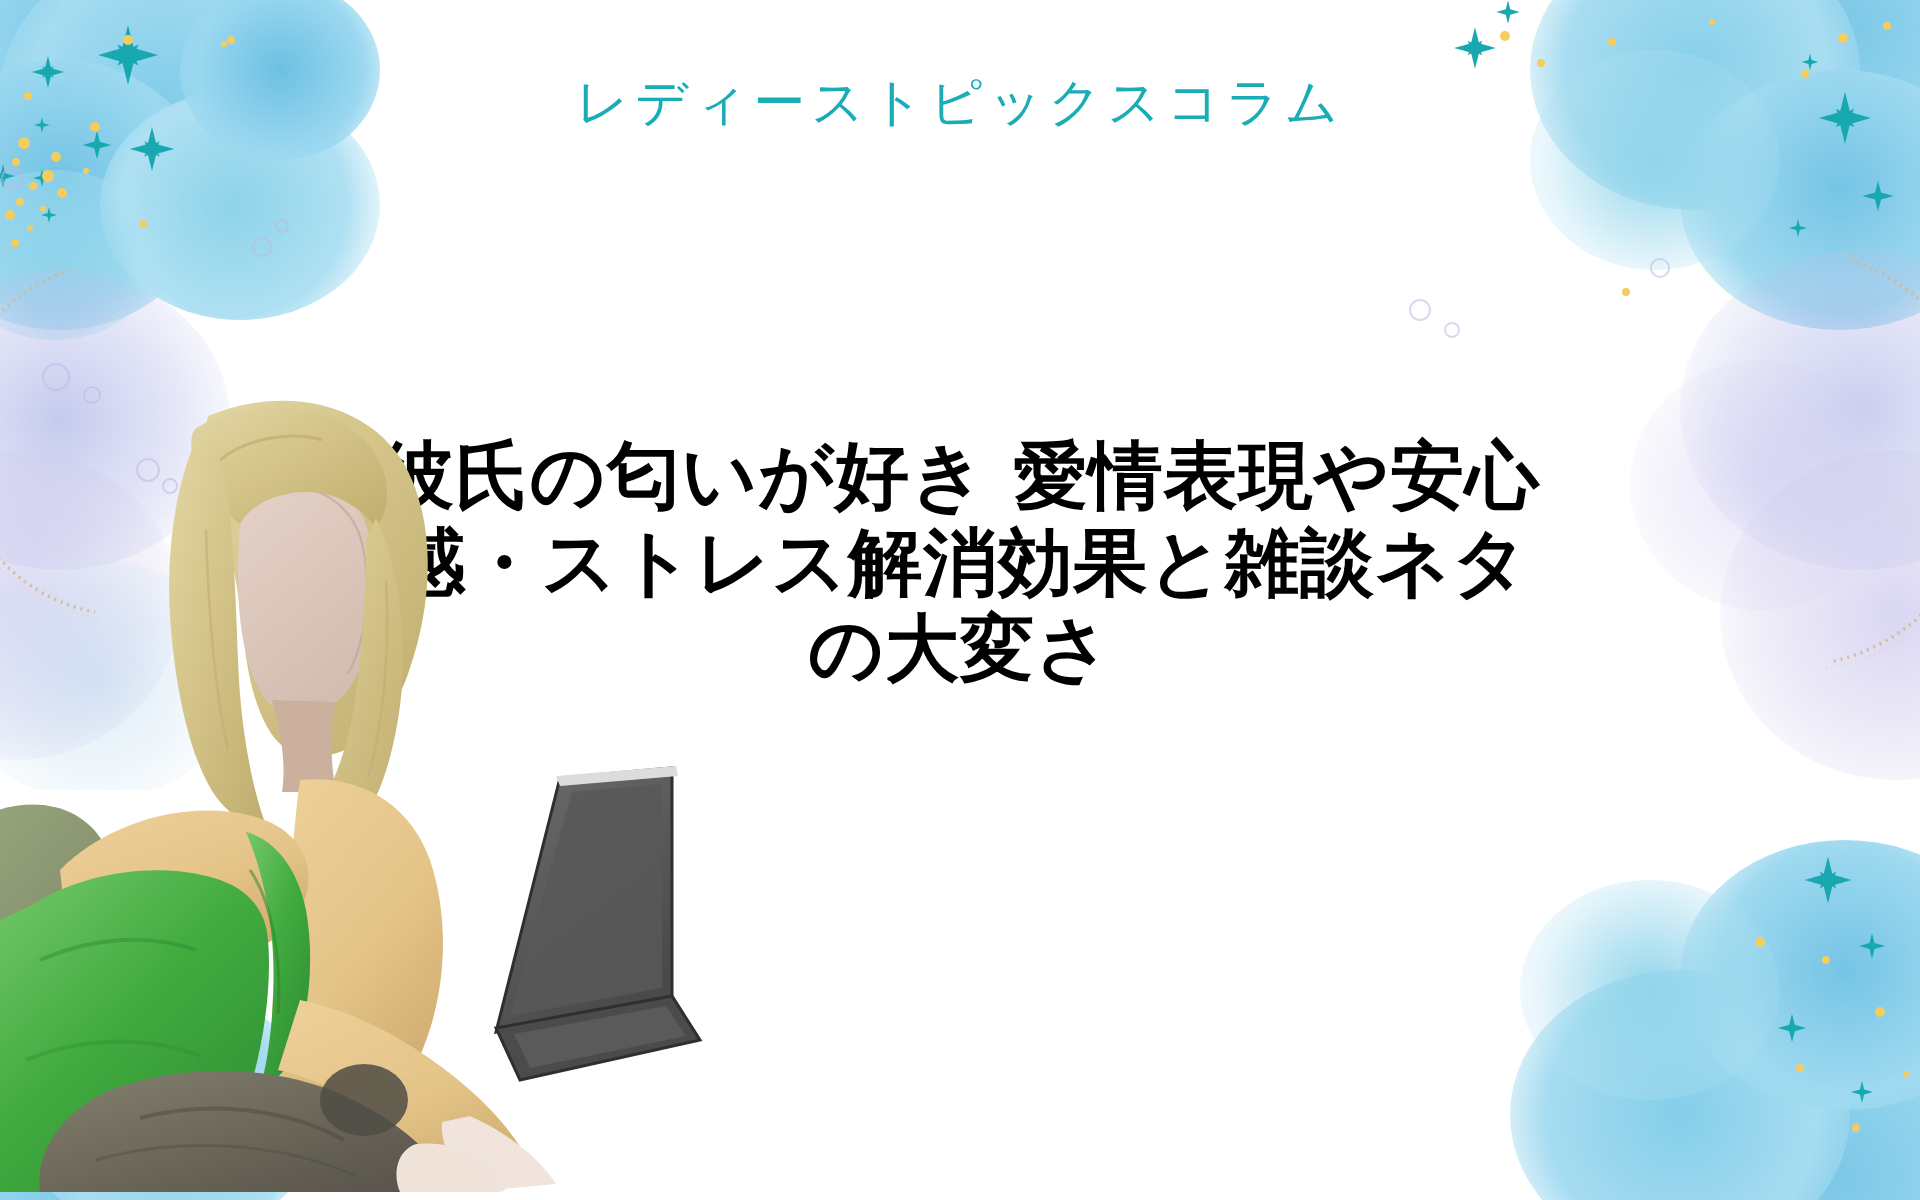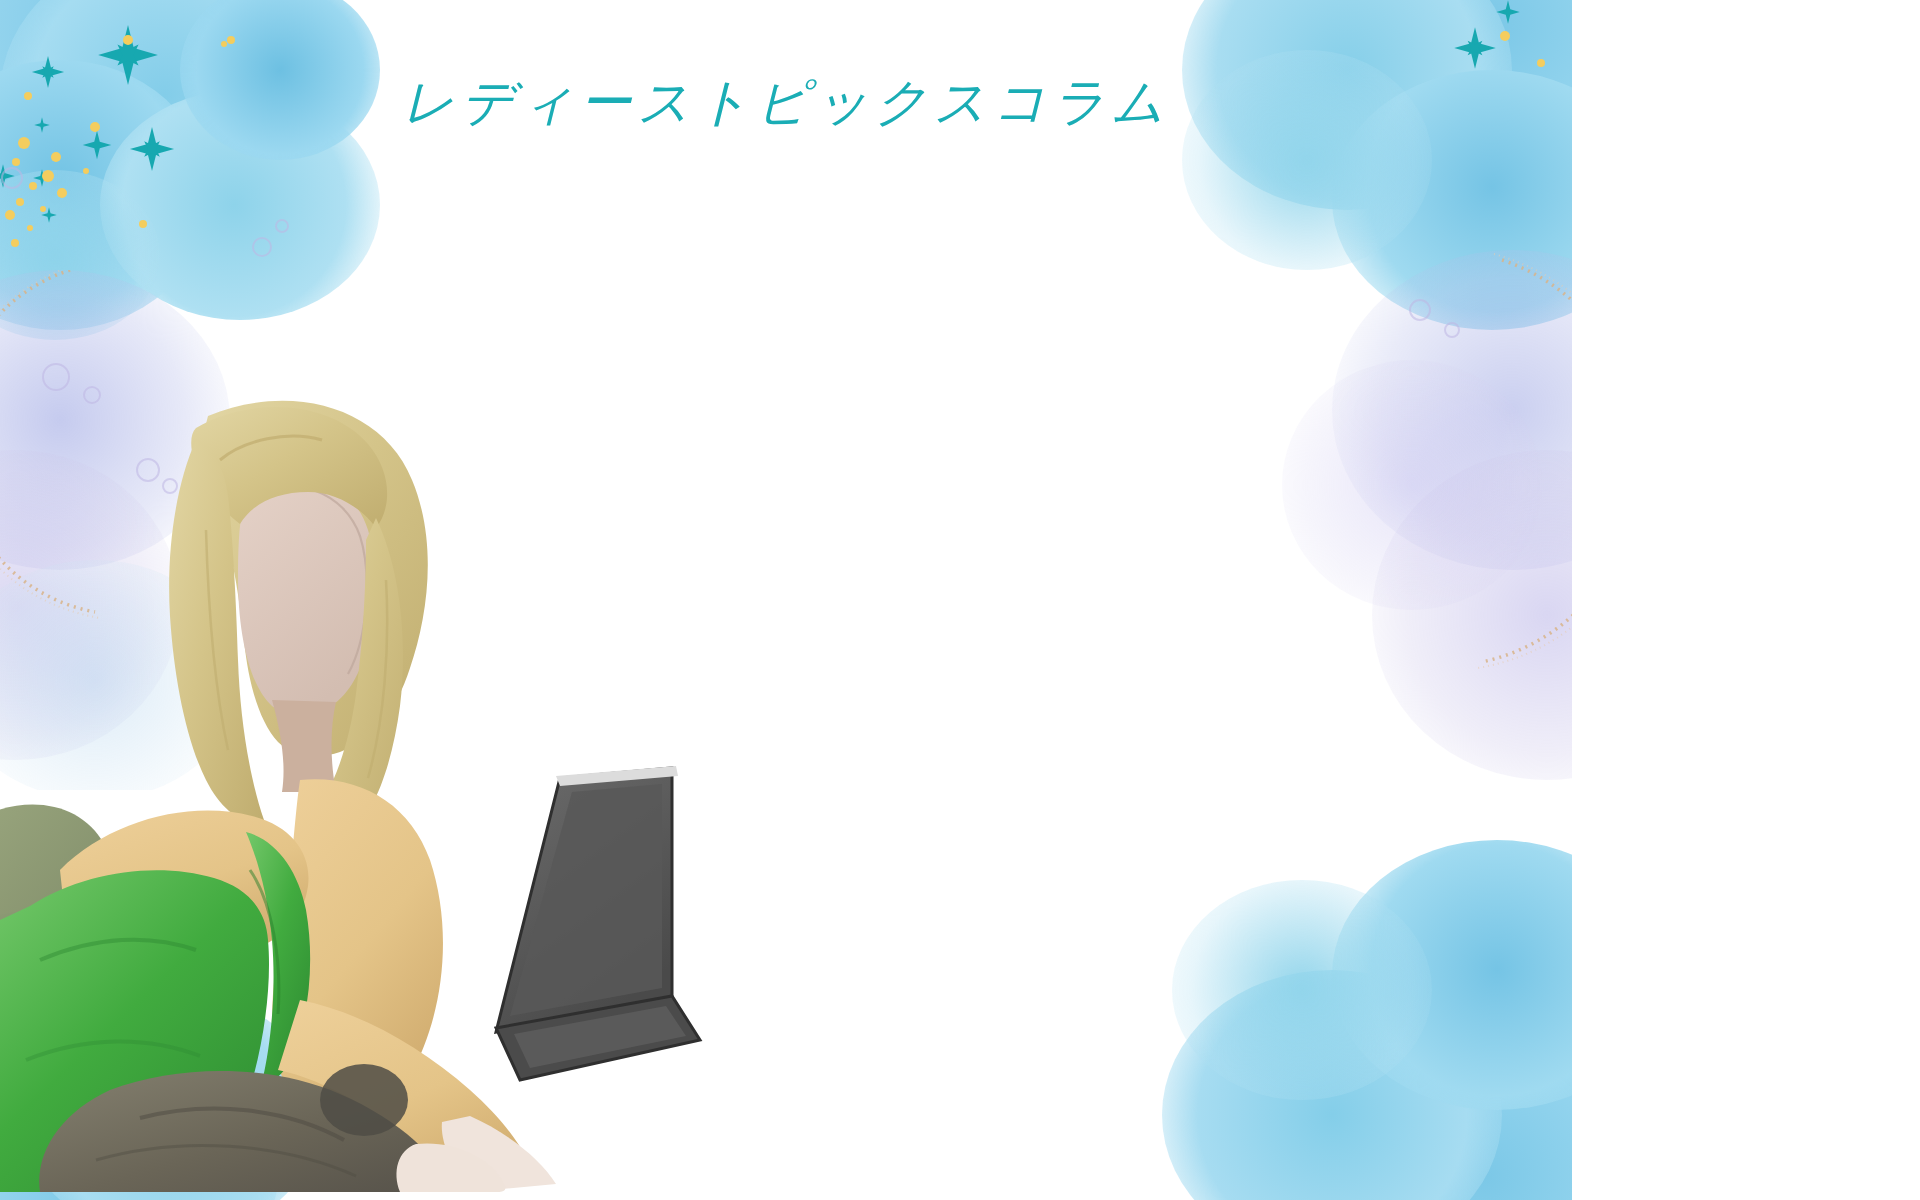--- a/index.html
+++ b/index.html
@@ -7,25 +7,24 @@
     margin: 0;
     padding: 0;
     background: #ffffff;
   }
   body {
     font-family: "Liberation Sans", "DejaVu Sans", sans-serif;
   }
 
   #canvas {
     position: relative;
-    width: 1572px;
+    width: 1920px;
     height: 1200px;
     background: #ffffff;
     overflow: hidden;
-    font-style: italic;
   }
 
   
   .wc {
     position: absolute;
     pointer-events: none;
   }
 
   
   .blob {
@@ -249,20 +248,25 @@
       <circle cx="282" cy="226" r="6"></circle>
       <circle cx="206" cy="724" r="12"></circle>
       <circle cx="1420" cy="310" r="10"></circle>
       <circle cx="1452" cy="330" r="7"></circle>
       <circle cx="1660" cy="268" r="9"></circle>
     </g>
   </svg>
 
   <div id="header-title">レディーストピックスコラム</div>
 
+  <div id="main-title">
+    <span class="tline">彼氏の匂いが好き 愛情表現や安心</span>
+    <span class="tline">感・ストレス解消効果と雑談ネタ</span>
+    <span class="tline">の大変さ</span>
+  </div>
 
   <div id="illustration">
     <svg viewBox="0 0 860 800" xmlns="http://www.w3.org/2000/svg">
       <defs>
         <linearGradient id="hairG" x1="0" y1="0" x2="1" y2="1">
           <stop offset="0%" stop-color="#e2d6a4"></stop>
           <stop offset="45%" stop-color="#d4c489"></stop>
           <stop offset="100%" stop-color="#c0ad6f"></stop>
         </linearGradient>
         <linearGradient id="skinG" x1="0" y1="0" x2="0.6" y2="1">

